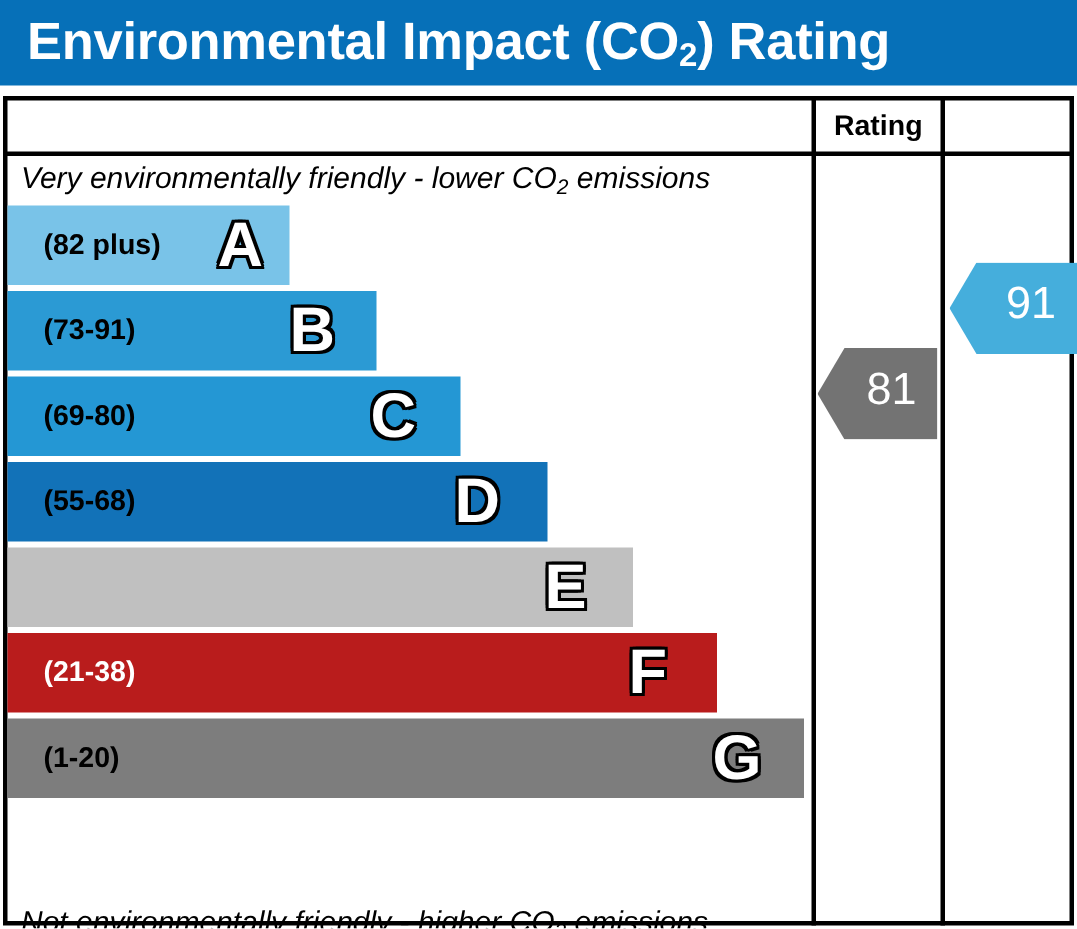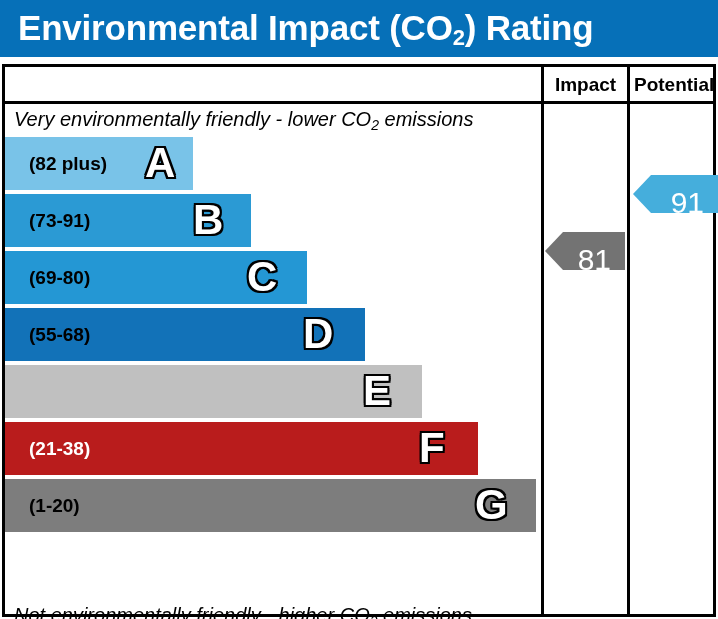--- a/index.html
+++ b/index.html
@@ -135,21 +135,21 @@
     text-shadow:
       -2px -2px 0 #000, 2px -2px 0 #000,
       -2px  2px 0 #000, 2px  2px 0 #000,
        0   -2px 0 #000, 0    2px 0 #000,
       -2px  0   0 #000, 2px  0   0 #000;
   }
 
   
   .arrow {
     position: absolute;
-    height: 38px;
+    height: 61px;
     line-height: 55px;
     color: #ffffff;
     font-size: 30px;
     text-align: right;
     padding-right: 14px;
     box-sizing: border-box;
     clip-path: polygon(18px 0, 100% 0, 100% 100%, 18px 100%, 0 50%);
   }
 </style>
 </head>
@@ -159,22 +159,21 @@
 
   <div class="title-bar">
     <div class="title-text"><span>Environmental Impact (CO</span><sub>2</sub><span>) Rating</span></div>
   </div>
 
   <div class="table-frame"></div>
   <div class="vline c1"></div>
   <div class="vline c2"></div>
   <div class="hline-head"></div>
 
-  <div class="col-head current">Impact</div>
-  <div class="col-head potential">Potential</div>
+  <div class="col-head current">Rating</div>
 
   <div class="caption top"><span>Very environmentally friendly - lower CO</span><sub>2</sub><span> emissions</span></div>
 
   <div id="bands-host">
       <div class="band" style="top: 137px; width: 188px; background: rgb(121, 195, 232);">
         <span class="band-range" style="color: rgb(0, 0, 0);">(82 plus)</span>
         <span class="band-letter" style="left: 140px;">A</span>
       </div>
       <div class="band" style="top: 194px; width: 246px; background: rgb(43, 154, 212);">
         <span class="band-range" style="color: rgb(0, 0, 0);">(73-91)</span>

